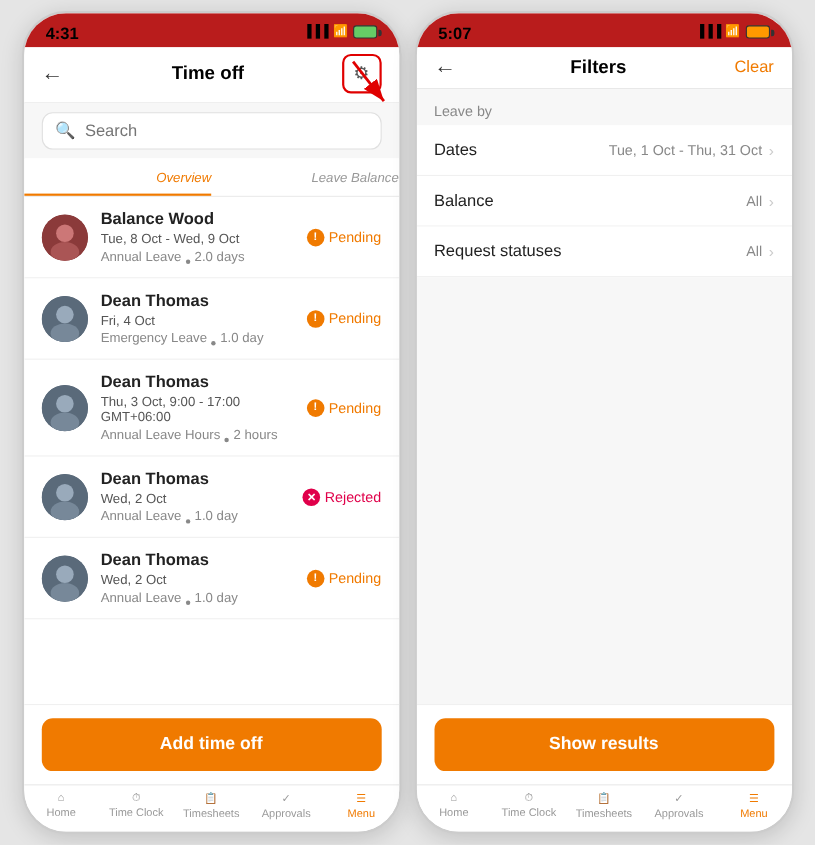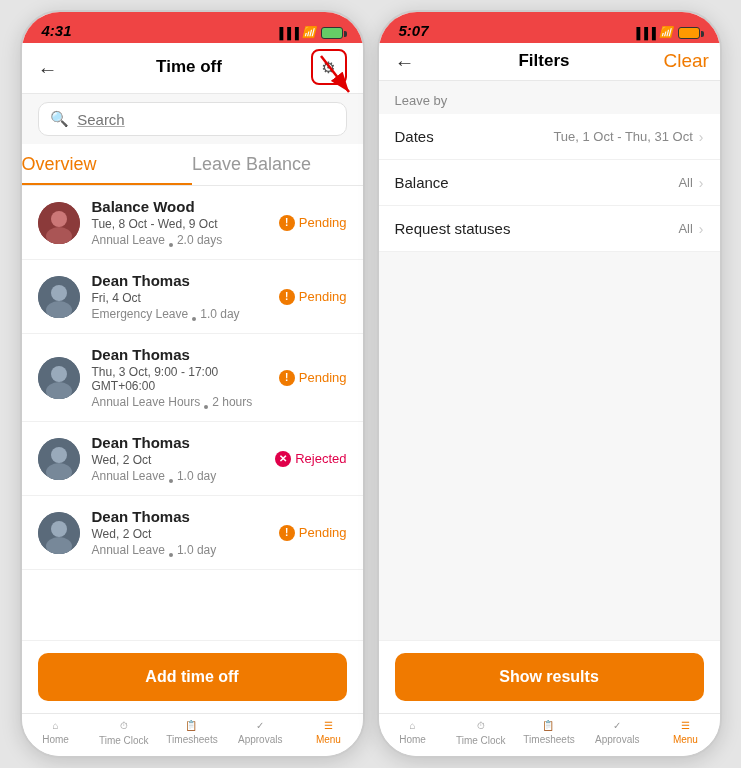--- a/index.html
+++ b/index.html
@@ -25,26 +25,25 @@
       overflow: hidden;
       display: flex;
       flex-direction: column;
       position: relative;
       box-shadow: 0 4px 20px rgba(0,0,0,0.15);
     }
     
     .status-bar {
       display: flex;
       justify-content: space-between;
-      align-items: flex-end;
+      align-items: flex-start;
       padding: 10px 20px 4px;
       font-size: 13px;
       font-weight: 600;
-      background: #ef4444;
-      font-style: italic;
+      background: #b91c1c;
     }
     .status-time { font-weight: 700; font-size: 15px; }
     .status-icons { display: flex; align-items: center; gap: 4px; font-size: 11px; }
     .battery-icon {
       display: inline-block;
       width: 22px;
       height: 12px;
       border: 1.5px solid #333;
       border-radius: 3px;
       position: relative;
@@ -88,21 +87,21 @@
       border-radius: 8px;
       display: flex;
       align-items: center;
       justify-content: center;
       cursor: pointer;
       position: relative;
     }
     .filter-icon { font-size: 16px; color: #555; }
     .nav-clear {
       color: #f07a00;
-      font-size: 19px;
+      font-size: 15px;
       cursor: pointer;
       width: 40px;
       text-align: right;
     }
     
     .search-bar {
       padding: 8px 16px;
       background: #f7f7f7;
     }
     .search-input-wrap {
@@ -114,36 +113,36 @@
       padding: 7px 12px;
       gap: 8px;
     }
     .search-input-wrap input {
       border: none;
       outline: none;
       font-size: 15px;
       color: #aaa;
       background: transparent;
       flex: 1;
-      text-decoration: underline;
     }
     
     .tabs {
       display: flex;
       border-bottom: 1px solid #e8e8e8;
       background: #fff;
     }
     .tab {
       flex: 1;
-      text-align: left;
+      text-align: right;
       padding: 10px 0 8px;
-      font-size: 18px;
+      font-size: 12px;
       color: #999;
       cursor: pointer;
       border-bottom: 2px solid transparent;
+      font-style: italic;
     }
     .tab.active {
       color: #f07a00;
       border-bottom: 2px solid #f07a00;
       font-weight: 500;
     }
     
     .list { flex: 1; overflow-y: auto; background: #fff; }
     .list-item {
       display: flex;

